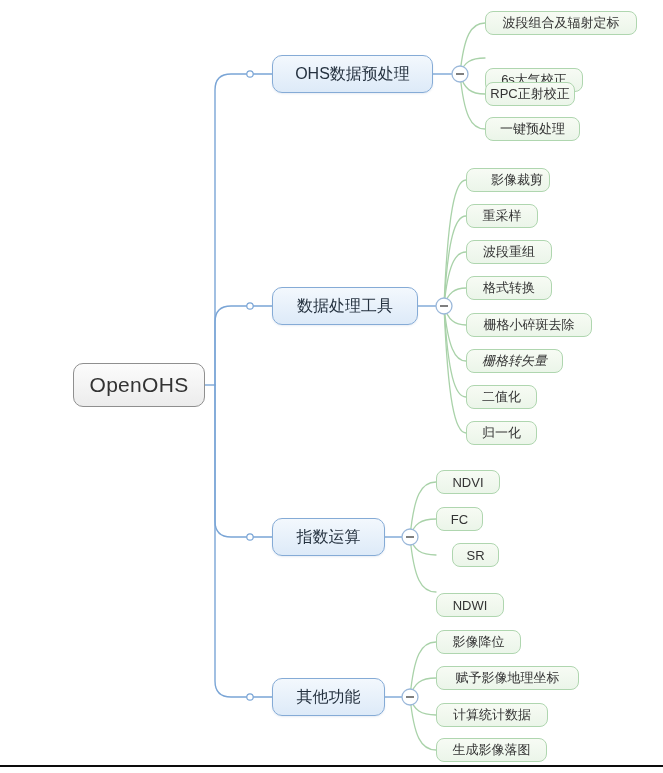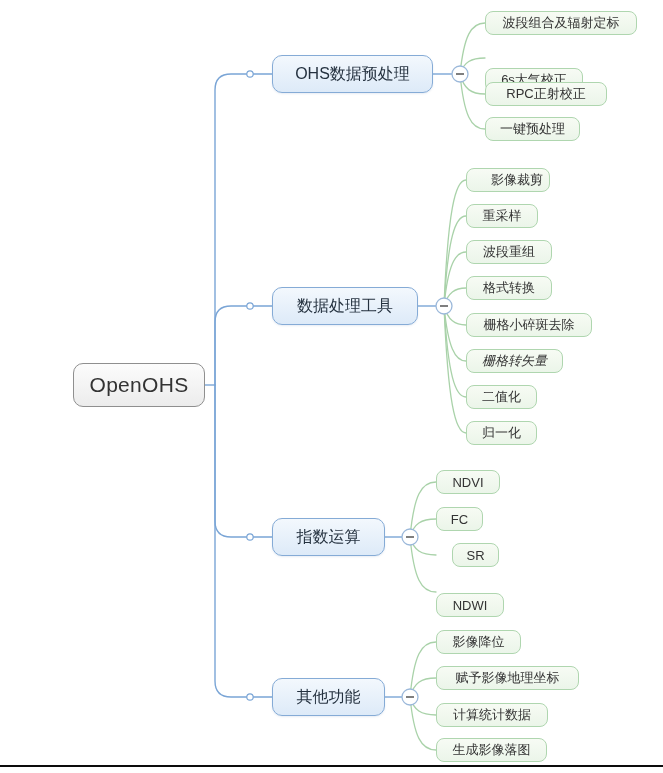--- a/index.html
+++ b/index.html
@@ -77,21 +77,21 @@
       <circle cx="250" cy="697" r="3.2" fill="#ffffff" stroke="#7aa5d6" stroke-width="1.2"></circle>
       <g>
         <circle cx="410" cy="697" r="8" fill="#ffffff" stroke="#9bb8da" stroke-width="1.3"></circle>
         <line x1="406" x2="414" y1="697" y2="697" stroke="#555555" stroke-width="1.5"></line>
       </g>
     </svg>
   <div id="nodes">
       <div class="node branch-node" style="left: 272px; top: 55px; width: 161px; height: 38px;">OHS数据预处理</div>
       <div class="node leaf-node" style="left: 485px; top: 11px; width: 152px; height: 24px;">波段组合及辐射定标</div>
       <div class="node leaf-node" style="left: 485px; top: 46px; width: 98px; height: 24px; margin-top: 22px;">6s大气校正</div>
-      <div class="node leaf-node" style="left: 485px; top: 82px; width: 122px; height: 24px; text-align: center;">RPC正射校正</div>
+      <div class="node leaf-node" style="left: 485px; top: 82px; width: 90px; height: 24px; text-align: center;">RPC正射校正</div>
       <div class="node leaf-node" style="left: 485px; top: 117px; width: 95px; height: 24px;">一键预处理</div>
       <div class="node branch-node" style="left: 272px; top: 287px; width: 146px; height: 38px;">数据处理工具</div>
       <div class="node leaf-node" style="left: 466px; top: 168px; width: 84px; height: 24px; padding-left: 18px;">影像裁剪</div>
       <div class="node leaf-node" style="left: 466px; top: 204px; width: 72px; height: 24px;">重采样</div>
       <div class="node leaf-node" style="left: 466px; top: 240px; width: 86px; height: 24px;">波段重组</div>
       <div class="node leaf-node" style="left: 466px; top: 276px; width: 86px; height: 24px;">格式转换</div>
       <div class="node leaf-node" style="left: 466px; top: 313px; width: 126px; height: 24px;">栅格小碎斑去除</div>
       <div class="node leaf-node" style="left: 466px; top: 349px; width: 97px; height: 24px; font-style: italic;">栅格转矢量</div>
       <div class="node leaf-node" style="left: 466px; top: 385px; width: 71px; height: 24px;">二值化</div>
       <div class="node leaf-node" style="left: 466px; top: 421px; width: 71px; height: 24px;">归一化</div>

